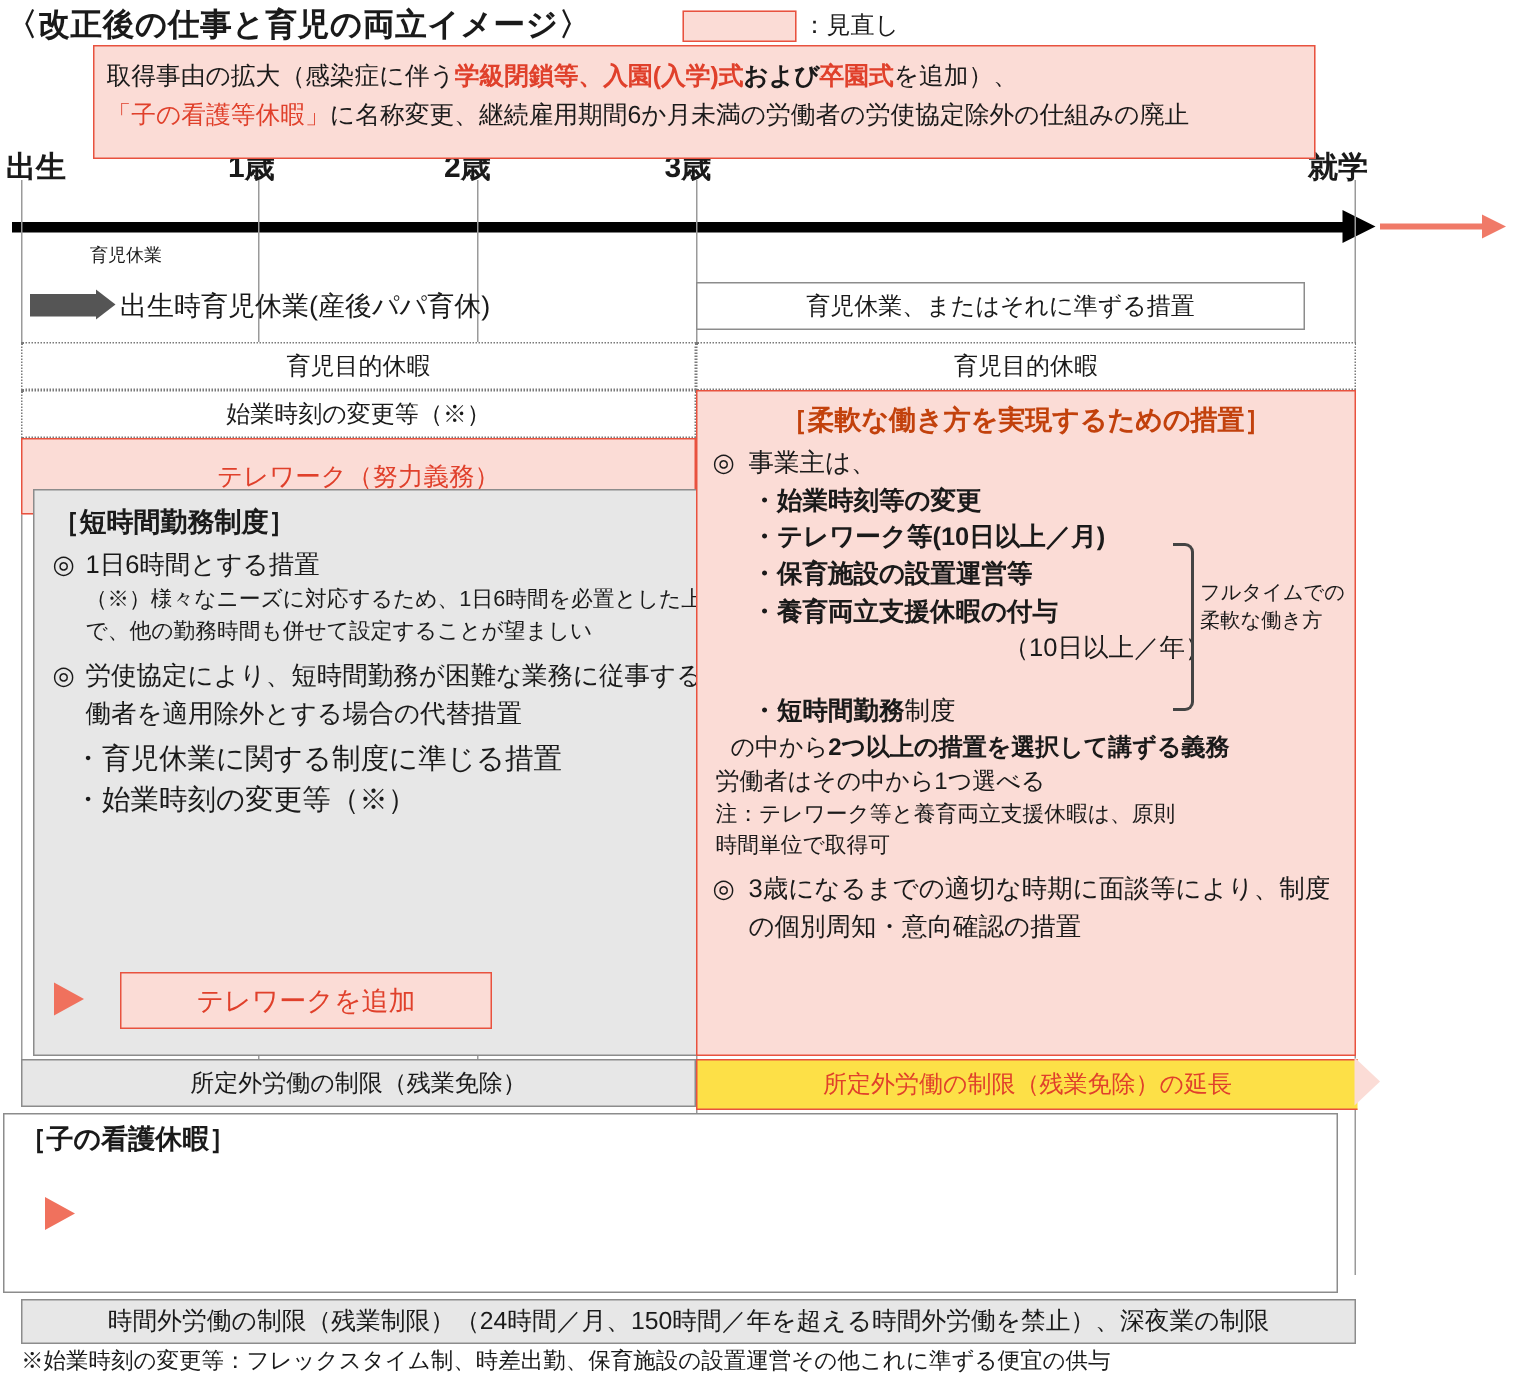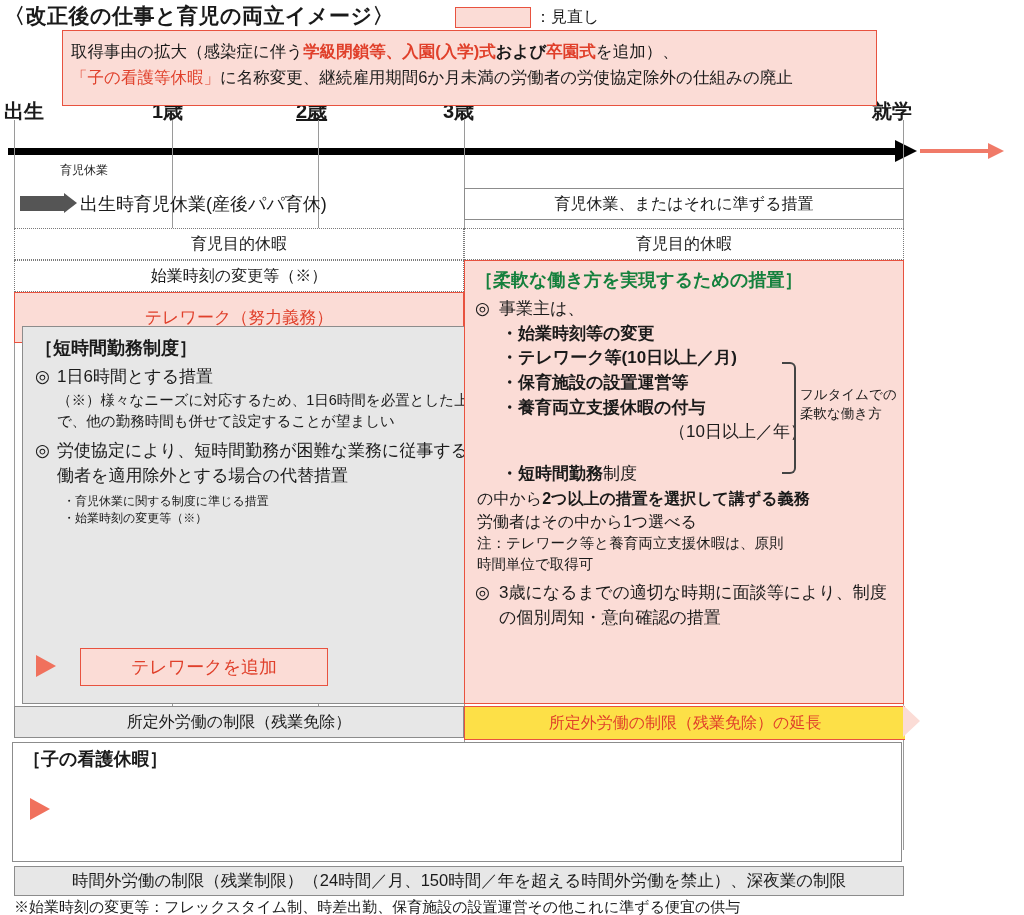--- a/index.html
+++ b/index.html
@@ -160,31 +160,32 @@
 
   
   .stb {
     padding: 8px 12px 6px 12px;
     line-height: 1.45;
   }
   .stb .hd { font-size: 18px; font-weight: bold; margin-bottom: 4px; }
   .stb .li { font-size: 17px; display: flex; }
   .stb .li .mk { width: 22px; flex: none; }
   .stb .note { font-size: 14.5px; margin-left: 22px; line-height: 1.5; }
-  .stb .sub { font-size: 12px; margin-left: 28px; }
+  .stb .sub { font-size: 19px; margin-left: 14px; }
 
   
   .fwb {
     padding: 6px 10px;
     line-height: 1.45;
   }
   .fwb .hd {
     font-size: 18px;
     font-weight: bold;
-    color: #15803d;
+    color: #c2410c;
+    text-align: center;
     margin-bottom: 4px;
   }
   .fwb .row { font-size: 17px; display: flex; }
   .fwb .row .mk { width: 24px; flex: none; }
   .fwb .item { font-size: 17px; font-weight: bold; margin-left: 26px; }
   .fwb .txt { font-size: 16px; }
   .fwb .note2 { font-size: 14.5px; }
 
   .brace {
     position: absolute;
@@ -247,21 +248,21 @@
     top: -1px;
     width: 0; height: 0;
     border-top: 17px solid transparent;
     border-bottom: 17px solid transparent;
     border-left: 18px solid #e8523f;
     z-index: -1;
   }
 
   .kango {
     position: absolute;
-    left: 12px;
+    left: 2px;
     top: 742px;
     width: 890px;
     height: 120px;
     background: #ffffff;
     border: 1px solid #8c8c8c;
     box-sizing: border-box;
   }
   .kango .hd {
     font-size: 18px;
     font-weight: bold;
@@ -331,42 +332,42 @@
       <span class="legend-label">：現行の措置義務</span>
     </div>
     <div class="legend-row">
       <span class="legend-swatch sw-effort"></span>
       <span class="legend-label">：現行の努力義務</span>
     </div>
   </div>
 
   <div class="age-label" style="left:4px;">出生</div>
   <div class="age-label" style="left:152px;">1歳</div>
-  <div class="age-label" style="left:296px;text-decoration:underline;">2歳</div>
+  <div class="age-label" style="left:296px;">2歳</div>
   <div class="age-label" style="left:443px;">3歳</div>
   <div class="age-label" style="left:872px;">就学</div>
 
   <div class="axis-line"></div>
   <div class="axis-arrow"></div>
   <div class="axis-line-red"></div>
   <div class="axis-arrow-red"></div>
 
   <div class="vline" style="left:14px;"></div>
   <div class="vline" style="left:172px;"></div>
   <div class="vline" style="left:318px;"></div>
   <div class="vline tall" style="left:464px;"></div>
   <div class="vline tall" style="left:903px;"></div>
 
   <div class="ikuji-kyugyo-label">育児休業</div>
 
   <div class="sanzen-bar"></div>
   <div class="box" style="left:14px; top:188px; width:450px; height:32px;">
     <div style="position:absolute; left:66px; top:4px; font-size:18px;">出生時育児休業(産後パパ育休)</div>
   </div>
-  <div class="box b-plain center" style="left:464px; top:188px; width:440px; height:32px;">育児休業、またはそれに準ずる措置</div>
+  <div class="box b-plain center" style="left:464px; top:188px; width:406px; height:32px;">育児休業、またはそれに準ずる措置</div>
 
   <div class="box b-effort center" style="left:14px; top:228px; width:450px; height:32px;">育児目的休暇</div>
   <div class="box b-effort center" style="left:464px; top:228px; width:440px; height:32px;">育児目的休暇</div>
 
   <div class="box b-effort center" style="left:14px; top:260px; width:450px; height:32px;">始業時刻の変更等（※）</div>
 
   <div class="box b-revise center red-text" style="left:14px; top:292px; width:450px; height:51px; font-size:17px;">テレワーク（努力義務）</div>
 
   <div class="box b-current" style="left:22px; top:326px; width:488px; height:378px;">
     <div class="stb">
@@ -395,21 +396,21 @@
         <span class="mk">◎</span>
         <span>事業主は、</span>
       </div>
       <div class="item">・始業時刻等の変更</div>
       <div class="item">・テレワーク等(10日以上／月)</div>
       <div class="item">・保育施設の設置運営等</div>
       <div class="item">・養育両立支援休暇の付与</div>
       <div class="item" style="text-align:right; padding-right:86px; font-weight:normal;">（10日以上／年）</div>
       <div style="height:6px;"></div>
       <div class="item" style="margin-top:11px;"><span>・短時間勤務</span><span style="font-weight:normal;">制度</span></div>
-      <div class="txt" style="margin-left:2px;"><span>の中から</span><span class="bold">2つ以上の措置を選択して講ずる義務</span></div>
+      <div class="txt" style="margin-left:12px;"><span>の中から</span><span class="bold">2つ以上の措置を選択して講ずる義務</span></div>
       <div class="txt" style="margin-left:2px;">労働者はその中から1つ選べる</div>
       <div class="note2" style="margin-left:2px; white-space:pre-line;"><span>注：</span><span>テレワーク等と養育両立支援休暇は、原則
 時間単位で取得可</span></div>
       <div class="row" style="margin-top:6px;">
         <span class="mk">◎</span>
         <span>3歳になるまでの適切な時期に面談等により、制度の個別周知・意向確認の措置</span>
       </div>
     </div>
   </div>
 

